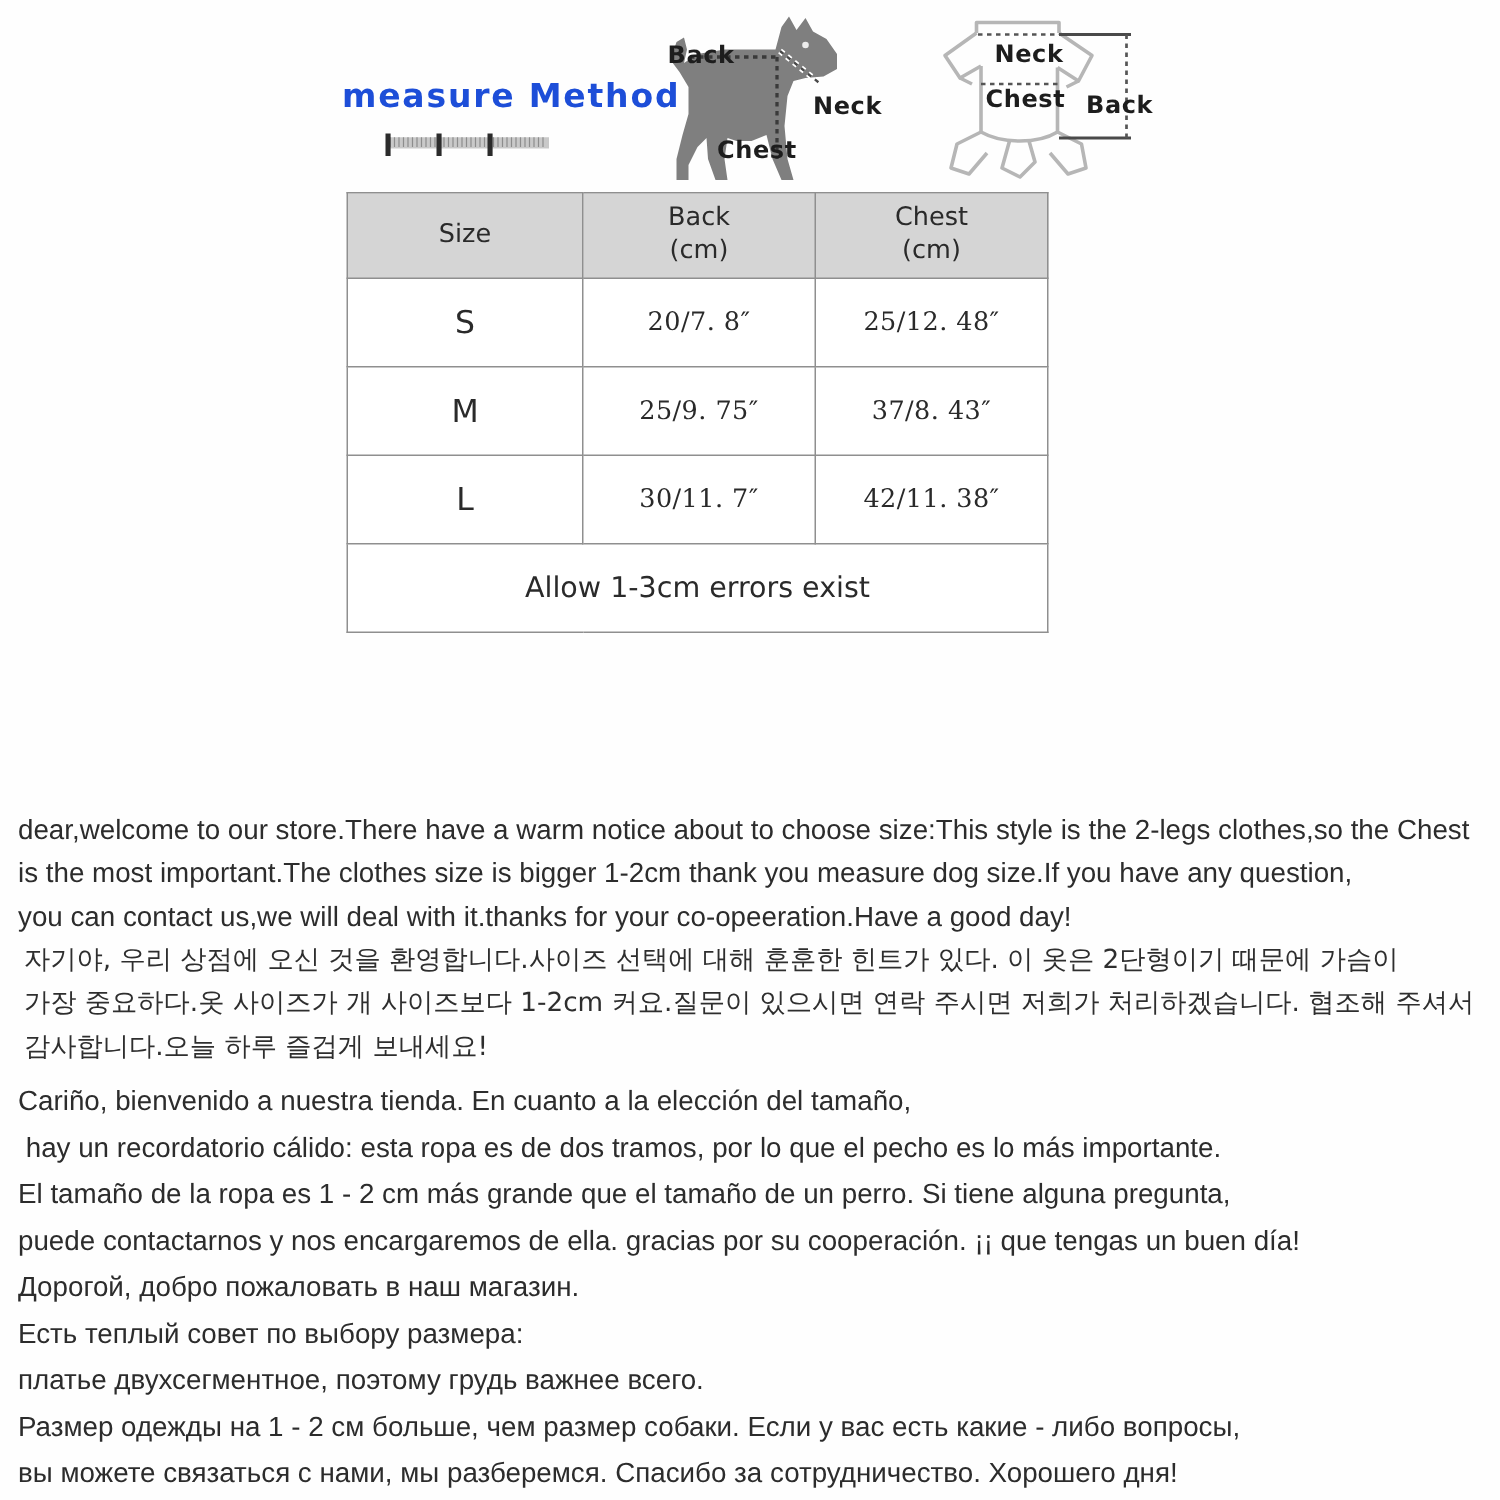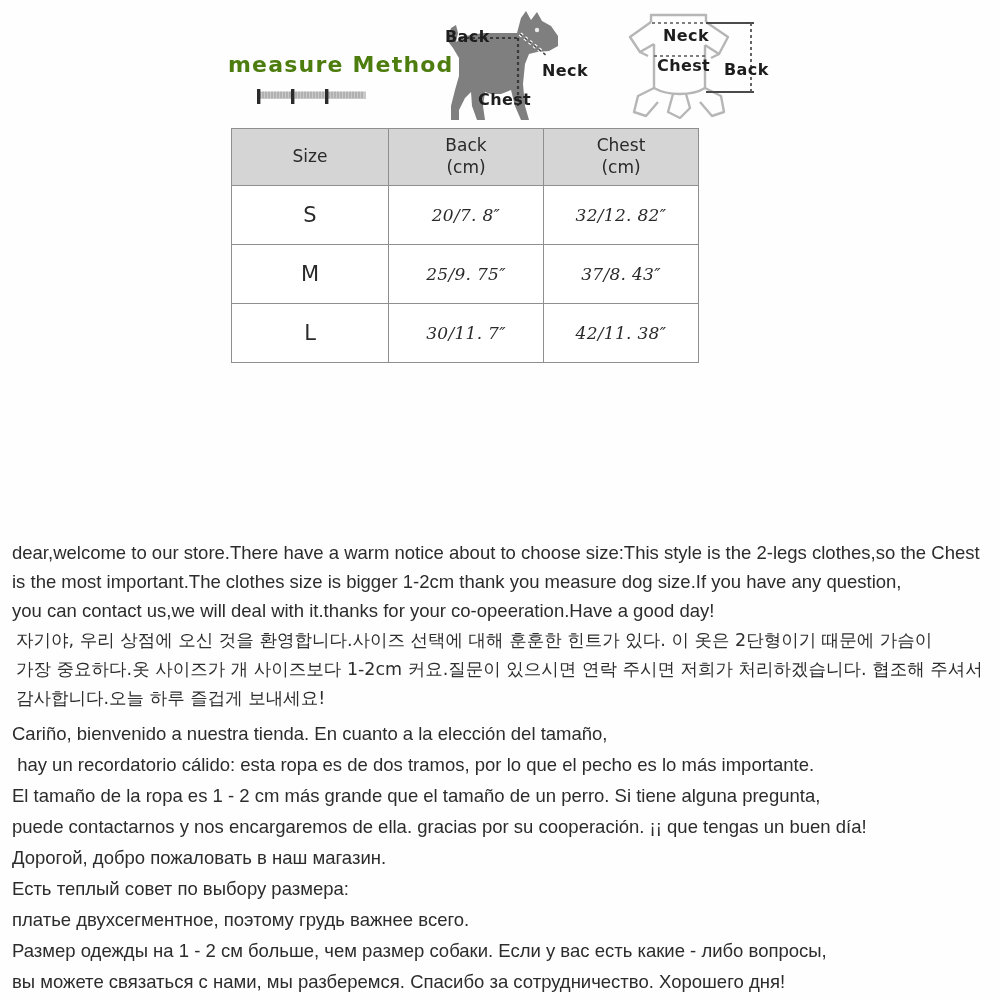--- a/index.html
+++ b/index.html
@@ -22,21 +22,21 @@
     left: 0; top: 0;
     width: 1000px; height: 128px;
   }
 
   #measure-title {
     position: absolute;
     left: 228px; top: 52px;
     font-size: 22px;
     font-weight: bold;
     letter-spacing: 1.2px;
-    color: #4d7c0f;
+    color: #1d4ed8;
     font-family: "DejaVu Sans", sans-serif;
     white-space: nowrap;
   }
 
   
   #tape-icon {
     position: absolute;
     left: 252px; top: 88px;
     width: 118px; height: 17px;
   }
@@ -94,21 +94,20 @@
   .cell-size {
     font-size: 21px;
     color: #222;
     font-family: "DejaVu Sans", sans-serif;
   }
   .cell-val {
     font-size: 17px;
     color: #3a3a3a;
     letter-spacing: .3px;
     font-family: "DejaVu Serif", serif;
-    font-style: italic;
   }
   .note-row td {
     height: 45px;
     font-size: 19px;
     color: #232323;
     font-family: "DejaVu Sans", sans-serif;
   }
 
   
   .para-block { position: absolute; left: 0; width: 1000px; }
@@ -277,31 +276,34 @@
         <th>
           <span>Chest</span><br>
           <span>(cm)</span>
         </th>
       </tr>
     </thead>
     <tbody>
       <tr>
         <td class="cell-size">S</td>
         <td class="cell-val">20/7. 8″</td>
-        <td class="cell-val">32/12. 82″</td>
+        <td class="cell-val">25/12. 48″</td>
       </tr>
       <tr>
         <td class="cell-size">M</td>
         <td class="cell-val">25/9. 75″</td>
         <td class="cell-val">37/8. 43″</td>
       </tr>
       <tr>
         <td class="cell-size">L</td>
         <td class="cell-val">30/11. 7″</td>
         <td class="cell-val">42/11. 38″</td>
+      </tr>
+      <tr class="note-row">
+        <td colspan="3">Allow 1-3cm errors exist</td>
       </tr>
     </tbody>
   </table>
 
   <div id="eng-block" class="para-block">
     <div class="line">dear,welcome to our store.There have a warm notice about to choose size:This style is the 2-legs clothes,so the Chest</div>
     <div class="line">is the most important.The clothes size is bigger 1-2cm thank you measure dog size.If you have any question,</div>
     <div class="line">you can contact us,we will deal with it.thanks for your co-opeeration.Have a good day!</div>
   </div>
 

